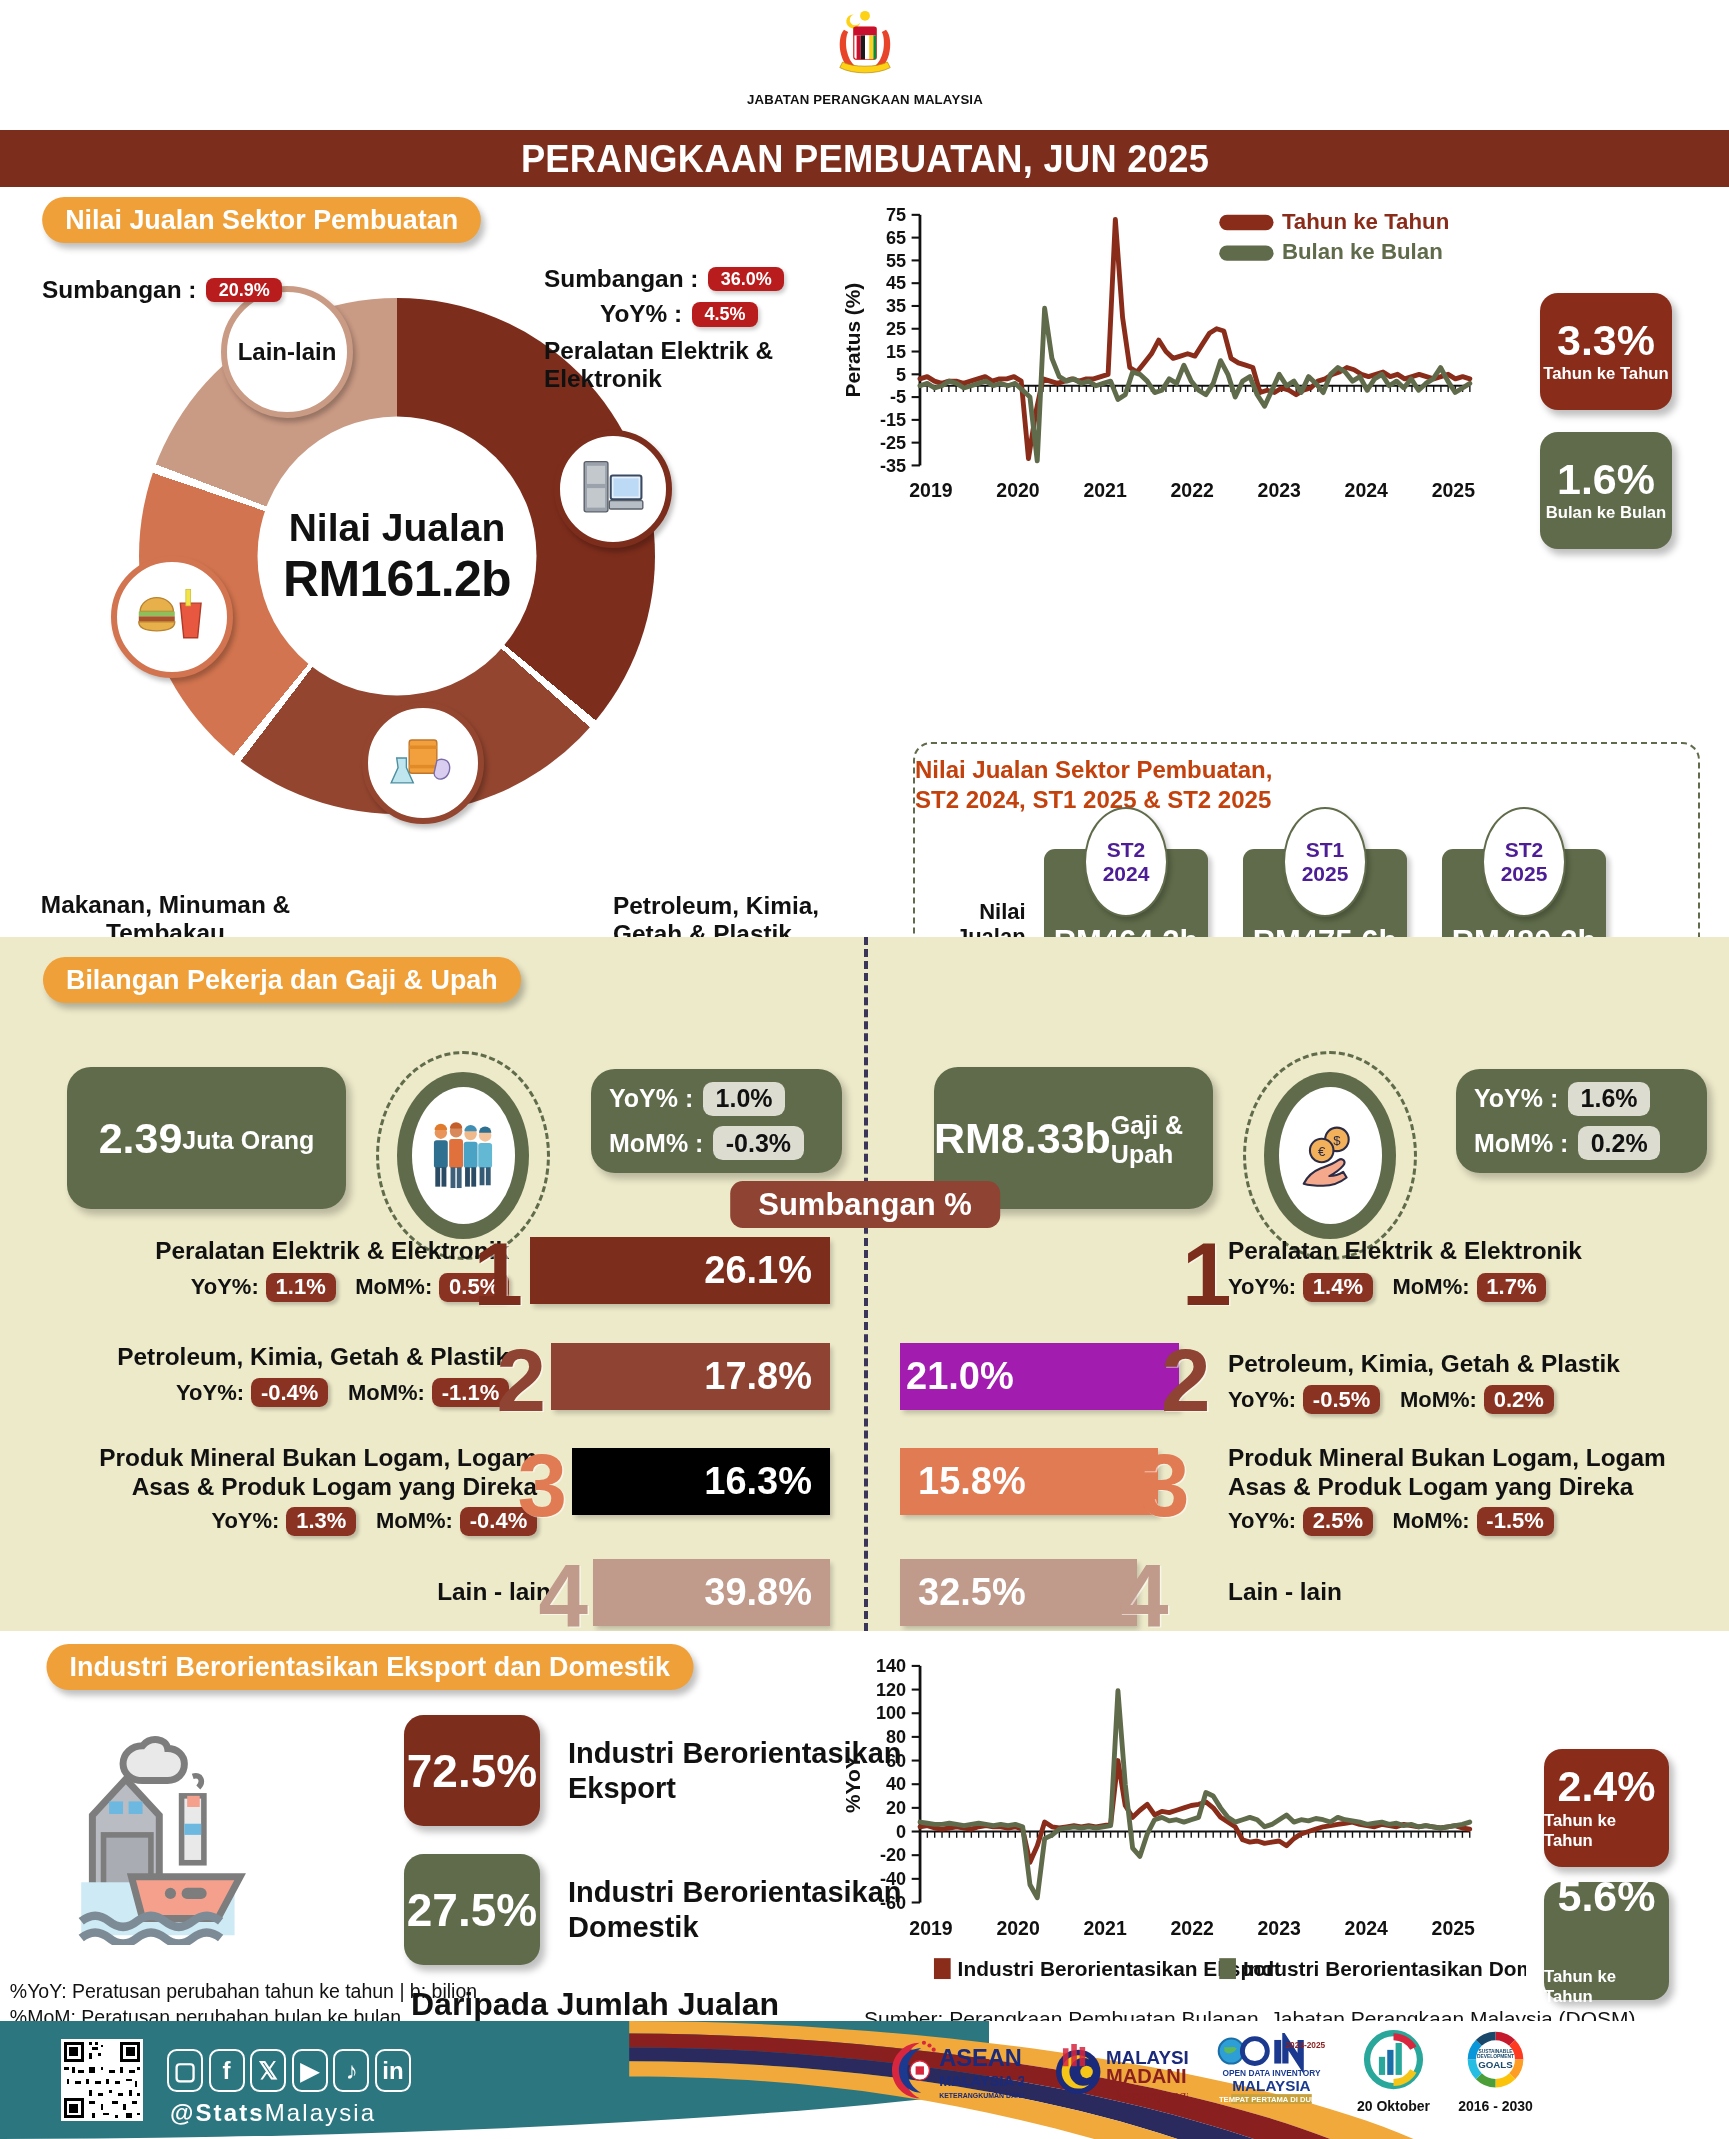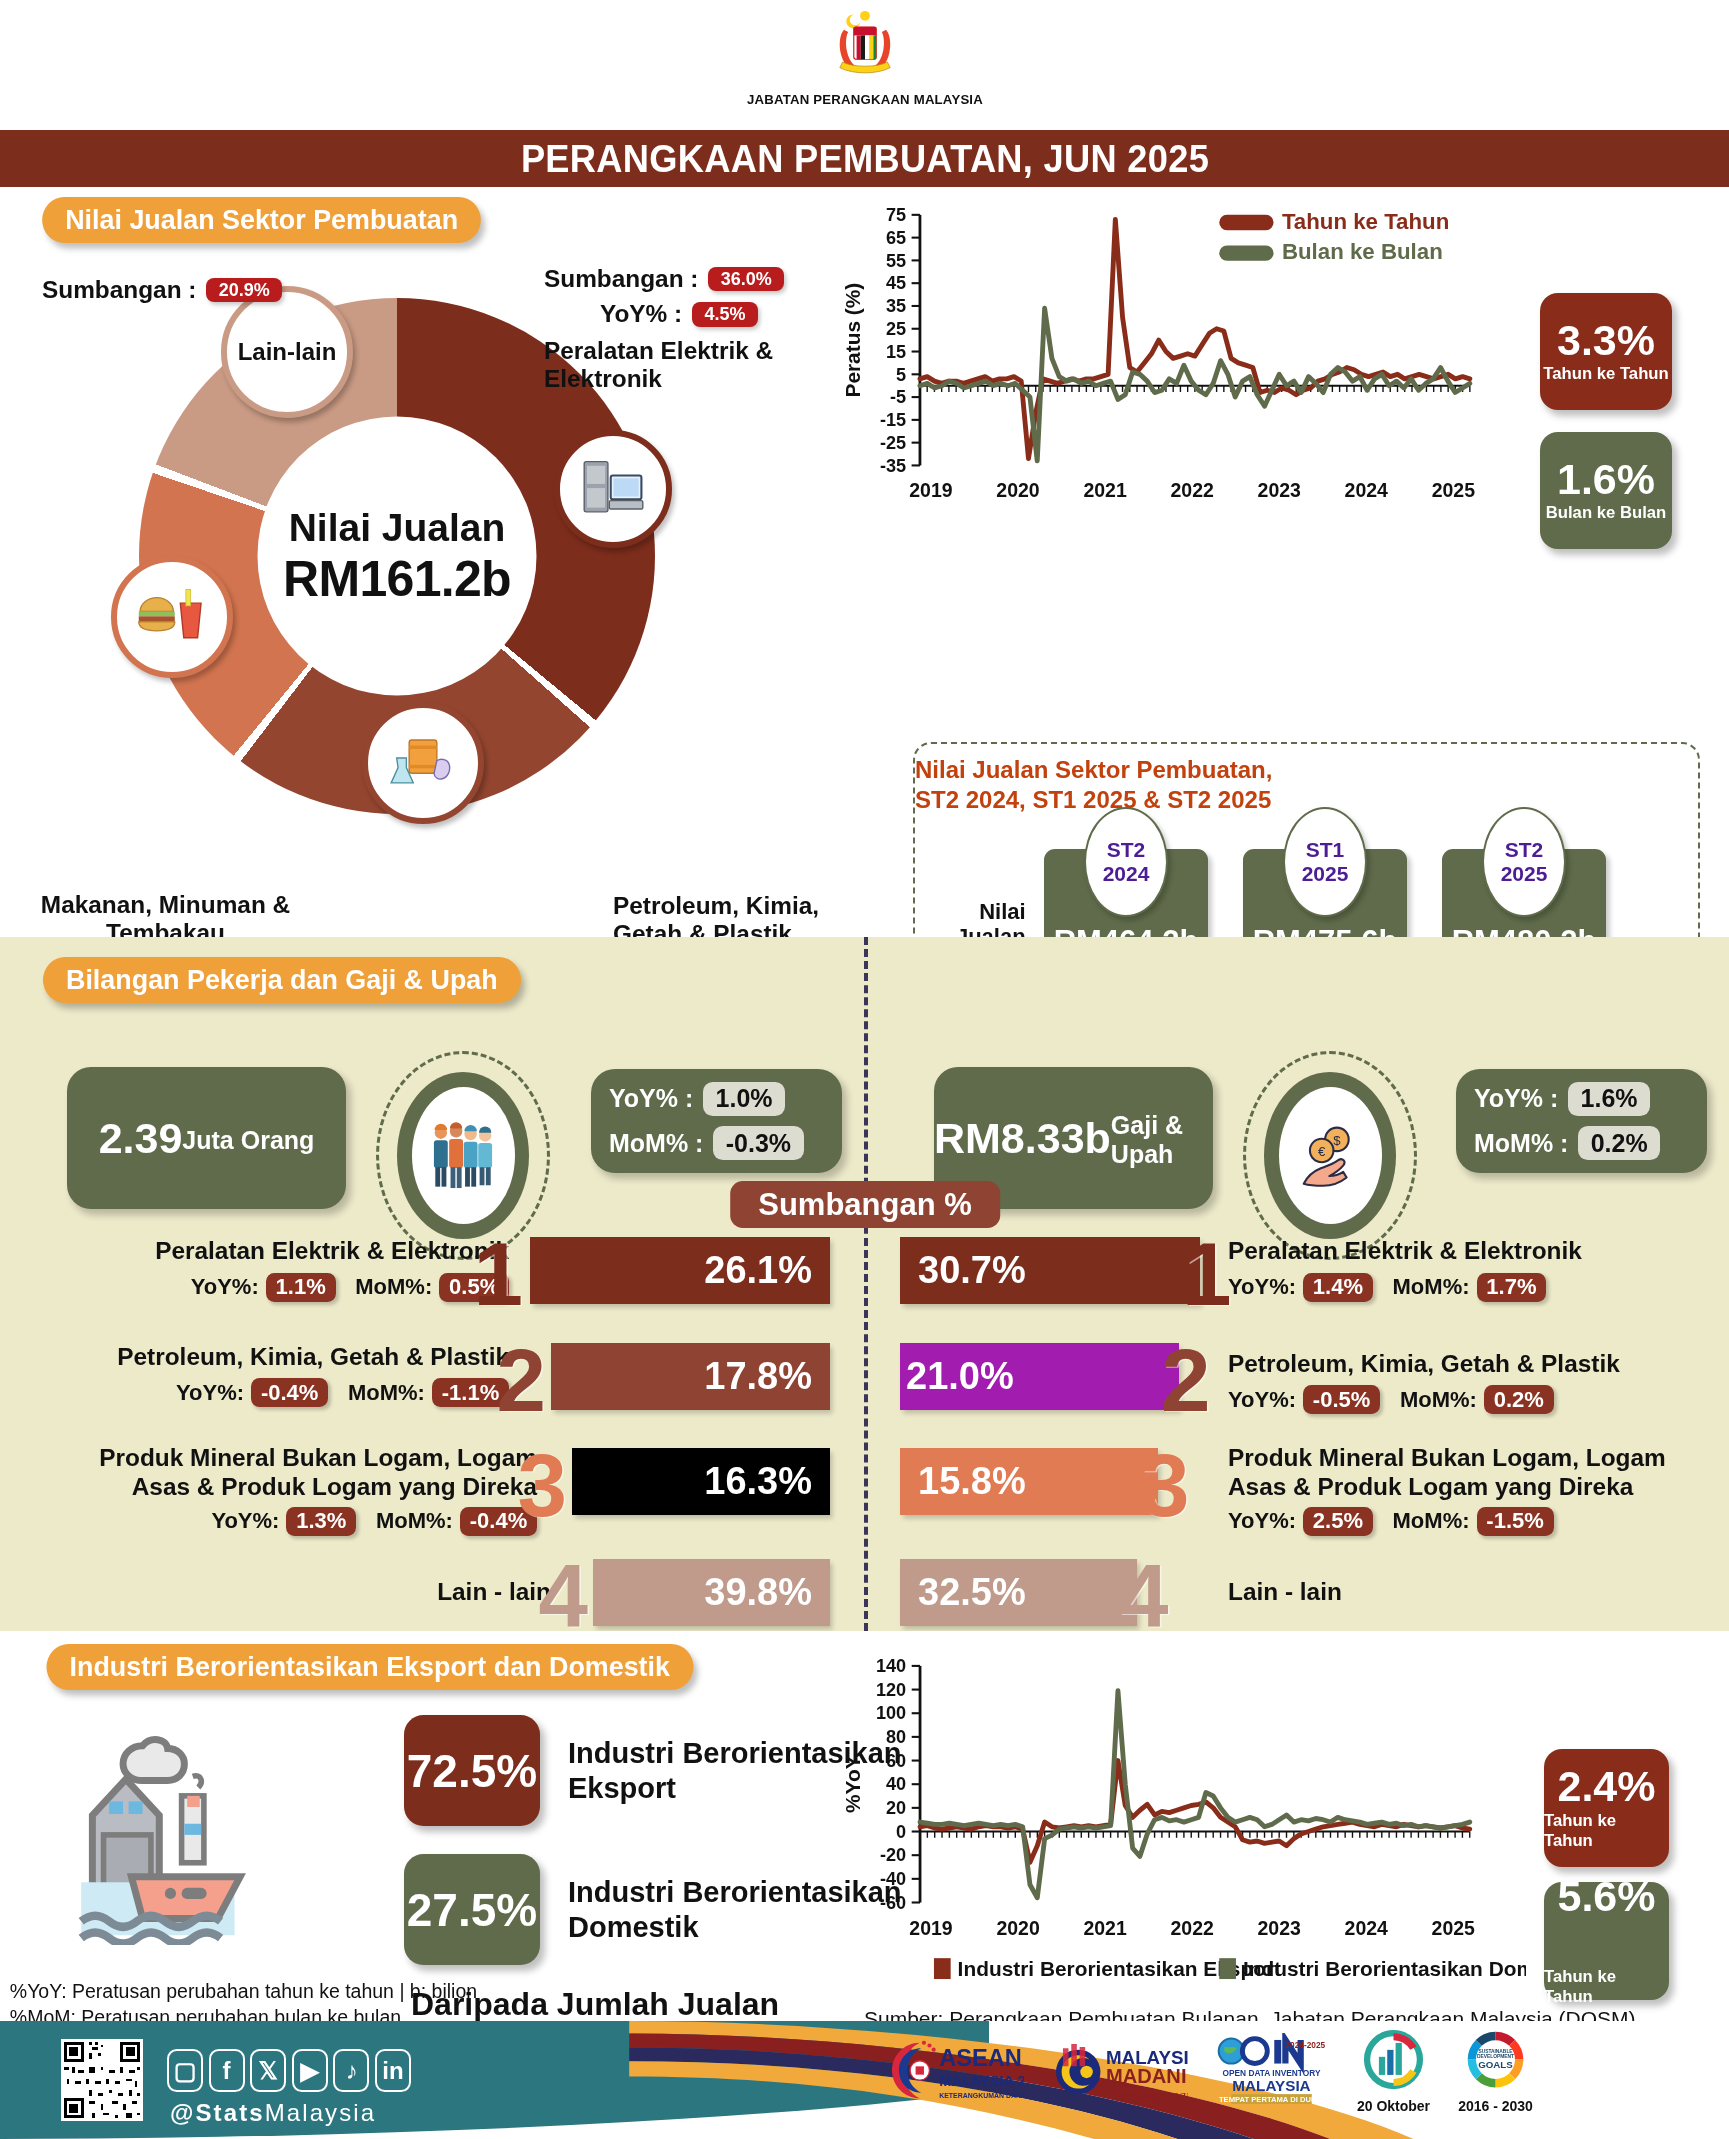--- a/index.html
+++ b/index.html
@@ -603,23 +603,20 @@
       <div class="rank" style="position:absolute; right:242px; top:4.2px; color:#c09a8a;">4</div>
       <div class="bar" style="position:absolute; right:0; top:0; width:237px; background:#c09a8a; justify-content:flex-end; padding-right:18px;">
         <span class="pct">39.8%</span>
       </div>
     </div>
   </div>
 
   <div style="position:absolute; left:900px; top:300px; width:780px;">
 
     <div style="position:relative; height:93px;">
-      <div class="bar" style="position:absolute; left:0; top:0; width:300px; background:#7d2d1c; justify-content:flex-start; padding-left:18px;">
-        <span class="pct">30.7%</span>
-      </div>
       <div class="rank" style="position:absolute; left:282px; top:4.2px; color:#7d2d1c;">1</div>
       <div style="position:absolute; left:328px; top:0; width:446px;">
         <div class="catlbl">Peralatan Elektrik &amp; Elektronik</div>
         <div style="margin-top:7px;">
           <span class="mini">
             <span>YoY%:</span>
             <span class="chip">1.4%</span>
           </span>
           <span class="mini" style="margin-left:16.7px;">
             <span>MoM%:</span>

